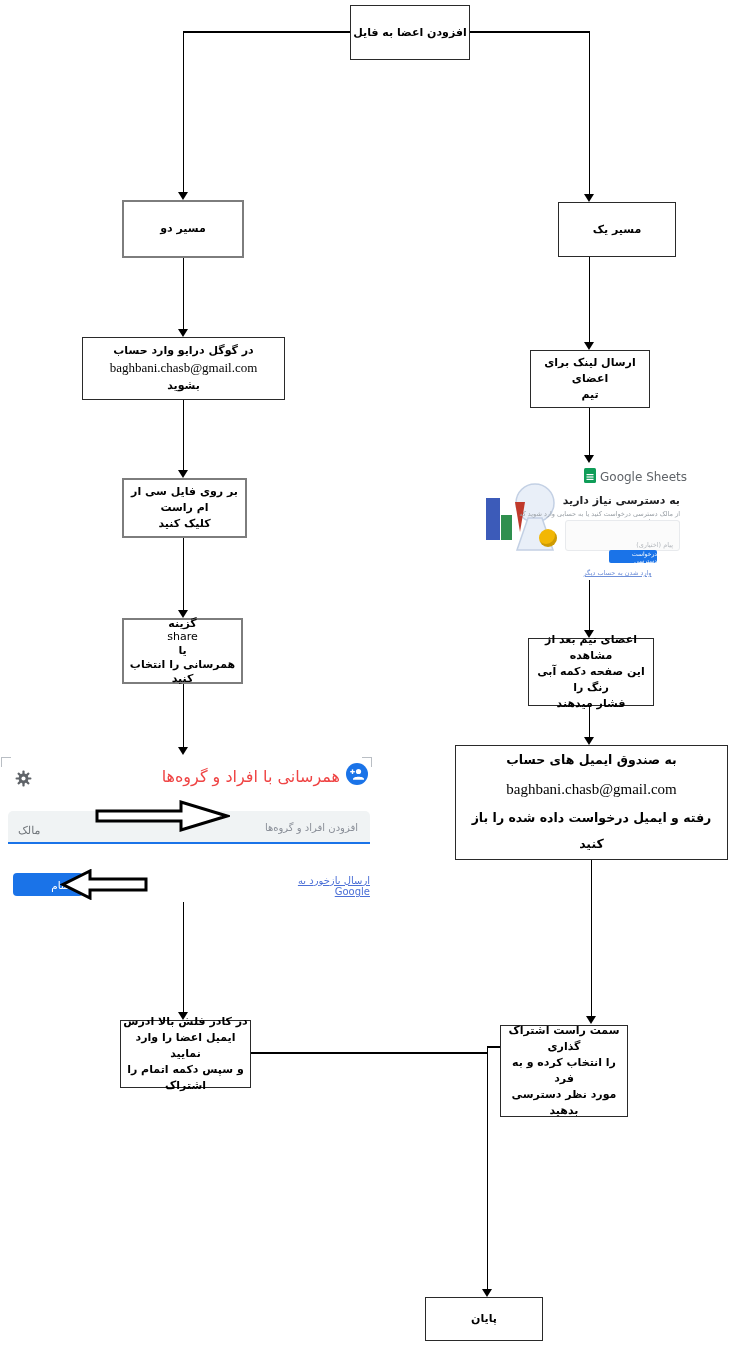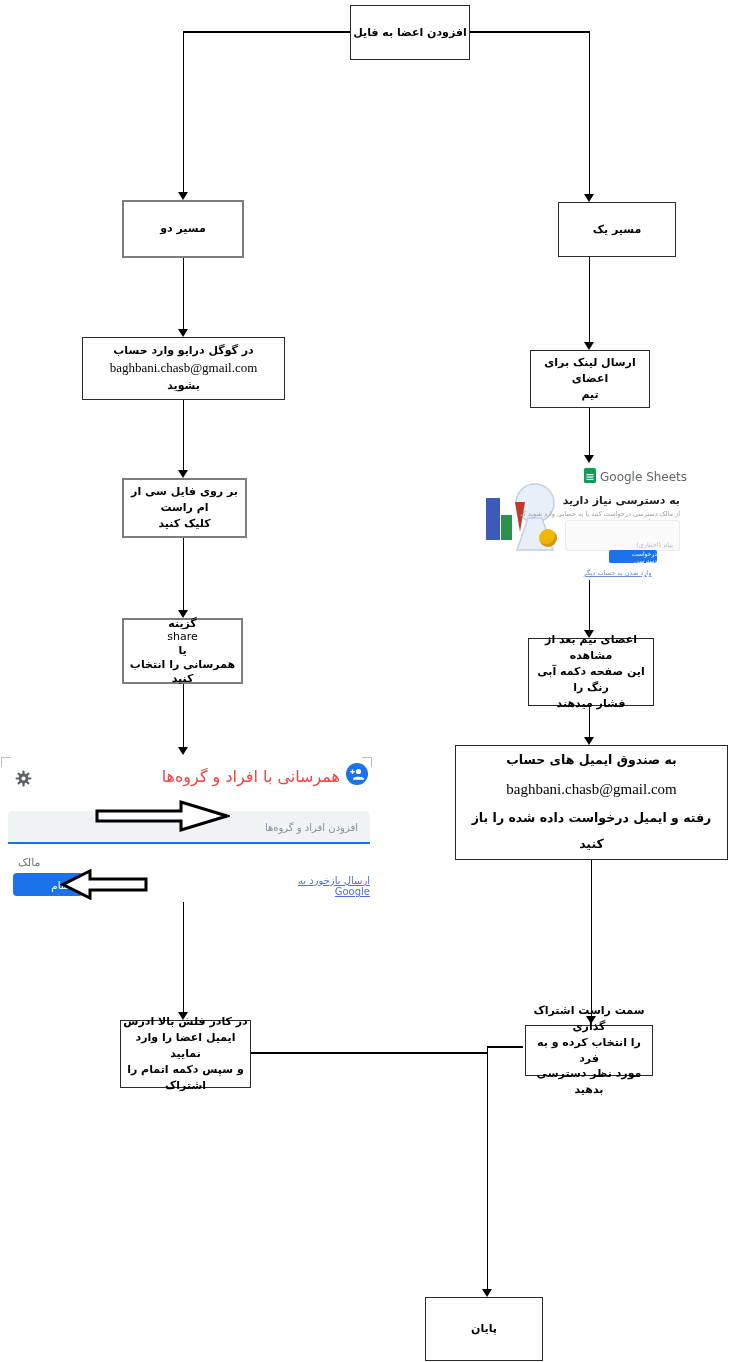--- a/index.html
+++ b/index.html
@@ -13,21 +13,21 @@
   .arrow-down{position:absolute;width:0;height:0;border-left:5px solid transparent;
               border-right:5px solid transparent;border-top:8px solid #000;}
   .email{font-family:"Liberation Serif",serif;font-weight:normal;font-size:13px;}
   .rtl{direction:rtl;}
   
   .sd-title{position:absolute;left:110px;top:767px;width:230px;text-align:right;direction:rtl;
             font-size:16px;color:#ef4444;}
   .sd-input{position:absolute;left:8px;top:799px;width:362px;height:33px;background:#f0f3f4;
             border-bottom:2.5px solid #1a73e8;border-radius:5px 5px 0 0;box-sizing:border-box;margin-top:12px;}
   .sd-input span{position:absolute;right:12px;top:0;line-height:33px;font-size:10px;color:#8a8f98;direction:rtl;}
-  .sd-owner{position:absolute;left:18px;top:856px;font-size:11px;color:#70757a;direction:rtl;font-family:Liberation Serif, serif;}
+  .sd-owner{position:absolute;left:18px;top:824px;font-size:11px;color:#70757a;direction:rtl;font-family:Liberation Serif, serif;}
   .sd-done{position:absolute;left:13px;top:873px;width:45px;height:23px;background:#1a73e8;color:#fff;
            font-size:10.5px;border-radius:4px;display:flex;align-items:center;justify-content:center;direction:rtl;padding-left:25px;}
   .sd-feedback{position:absolute;left:288px;top:875px;width:82px;font-size:10px;color:#4b6fd6;
                text-decoration:underline;text-align:right;direction:rtl;}
   .corner{position:absolute;width:9px;height:9px;border-left:1px solid #b9bec4;border-top:1px solid #b9bec4;}
   
   .ap-logo-text{position:absolute;left:600px;top:470px;font-size:12px;color:#5f6368;}
   .ap-heading{position:absolute;left:550px;top:494px;width:130px;text-align:right;direction:rtl;
               font-size:11px;color:#202124;font-weight:600;}
   .ap-subtext{position:absolute;left:505px;top:510px;width:175px;text-align:right;direction:rtl;
@@ -125,27 +125,27 @@
     <div>این صفحه دکمه آبی رنگ را</div>
     <div>فشار میدهند</div>
   </div>
 
   <div class="box rtl" style="left:455px;top:745px;width:273px;height:115px;font-size:12.5px;line-height:2.1">
     <div>به صندوق ایمیل های حساب</div>
     <div class="email" dir="ltr" style="font-size:15px">baghbani.chasb@gmail.com</div>
     <div>رفته و ایمیل درخواست داده شده را باز کنید</div>
   </div>
 
-  <div class="box rtl" style="left:525px;top:1025px;width:128px;height:51px">
+  <div class="box rtl" style="left:500px;top:1025px;width:128px;height:92px">
     <div>سمت راست اشتراک گذاری</div>
     <div>را انتخاب کرده و به فرد</div>
     <div>مورد نظر دسترسی بدهید</div>
   </div>
 
-  <div class="box rtl" style="left:425px;top:1297px;width:118px;height:64px">
+  <div class="box rtl" style="left:425px;top:1297px;width:118px;height:44px">
     <div>پایان</div>
   </div>
 
   <div class="corner" style="left:1px;top:757px"></div>
   <div class="corner" style="left:362px;top:757px;border-left:none;border-right:1px solid #b9bec4"></div>
 
   <span style="position:absolute;left:14px;top:769px">
     <svg width="19" height="19" viewBox="0 0 24 24">
       <g fill="#5f6368">
         <rect x="10.6" y="2" width="2.8" height="5" rx="1"></rect>

